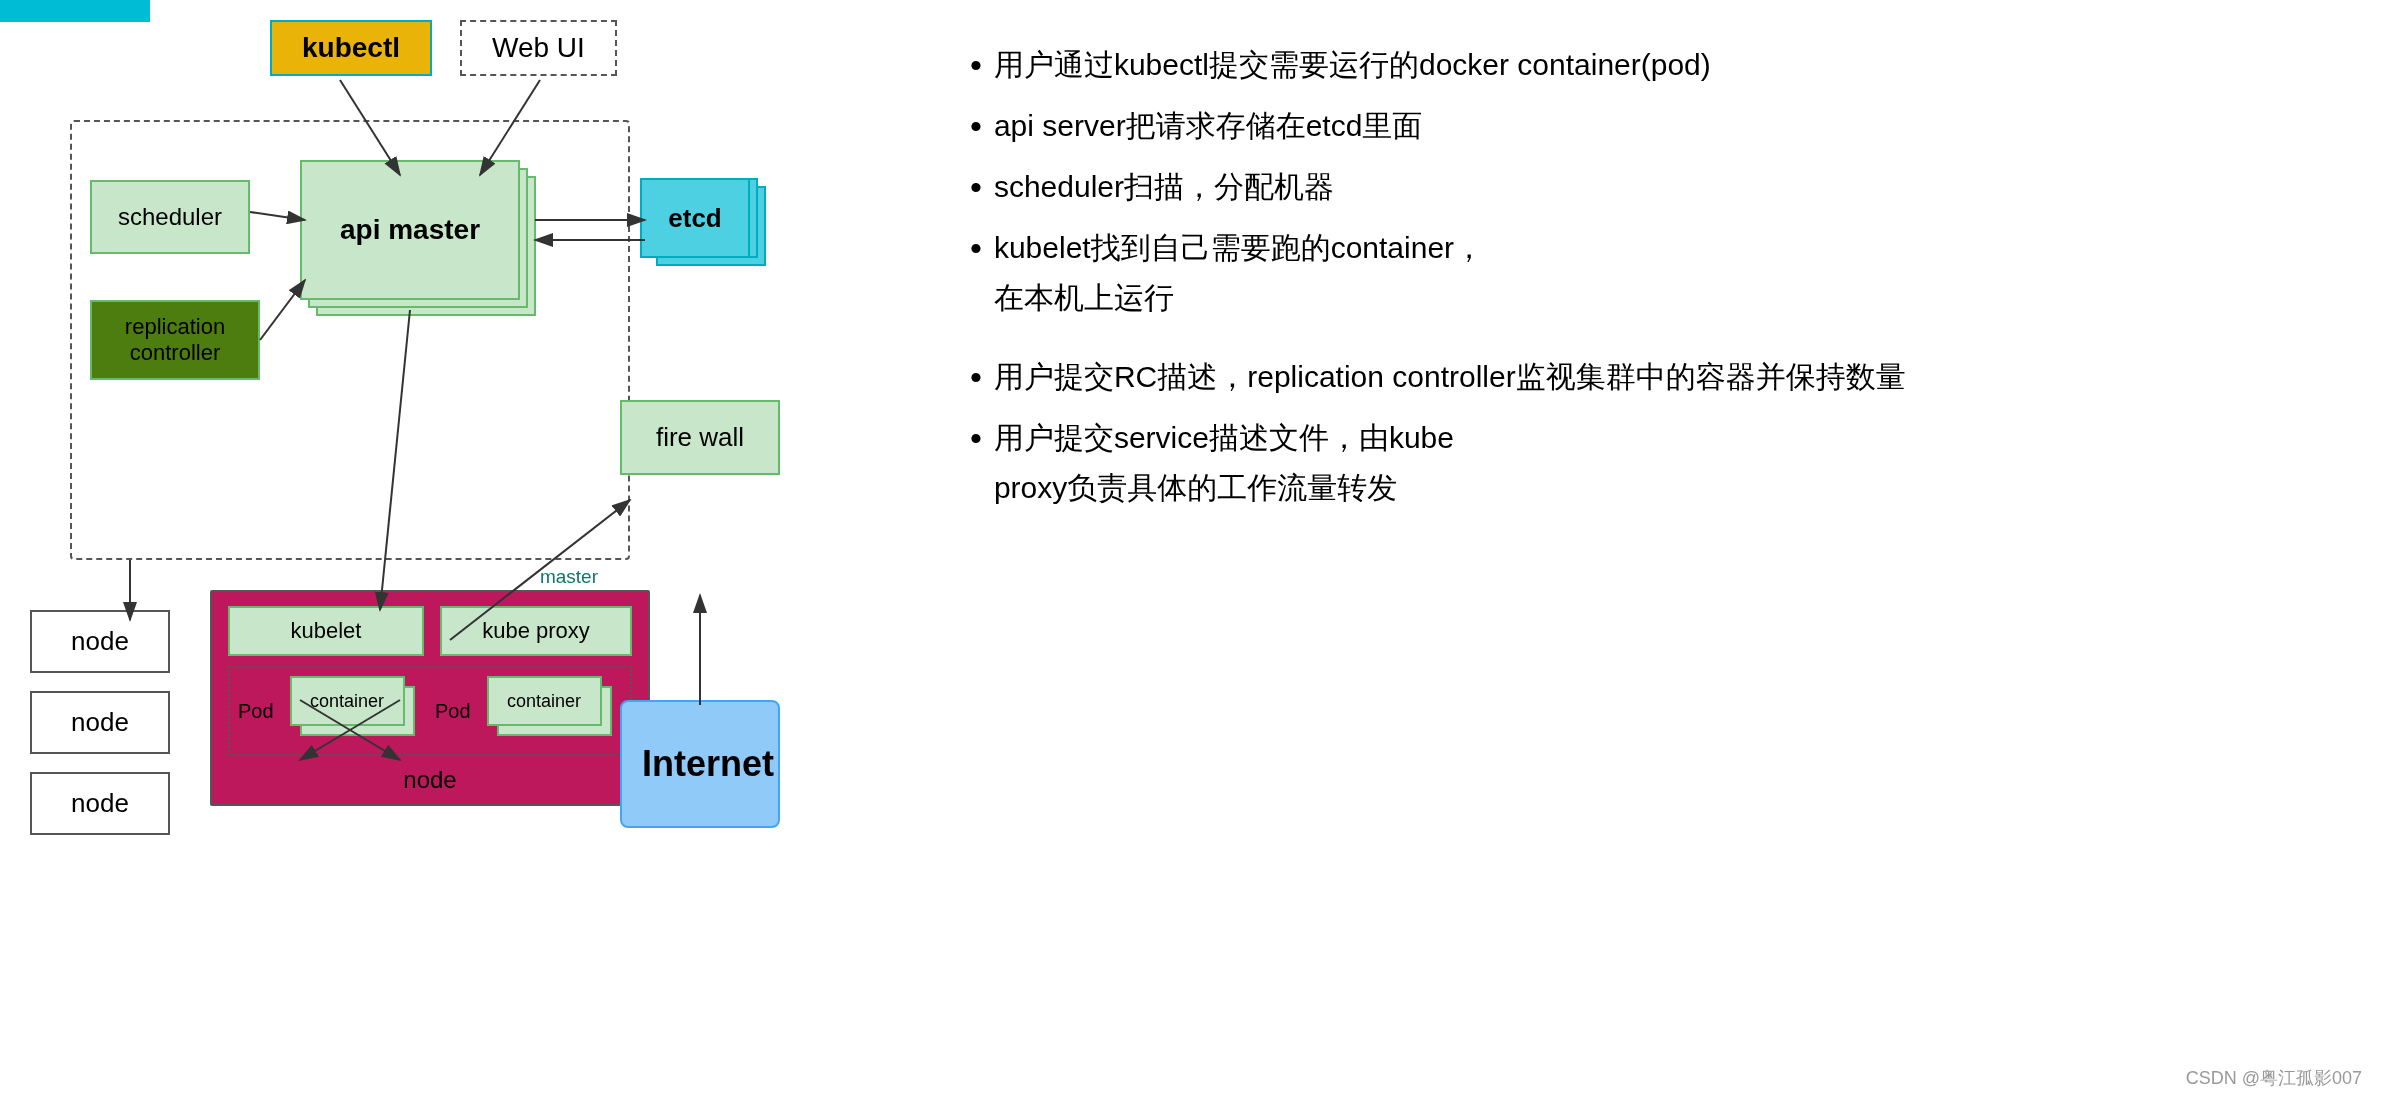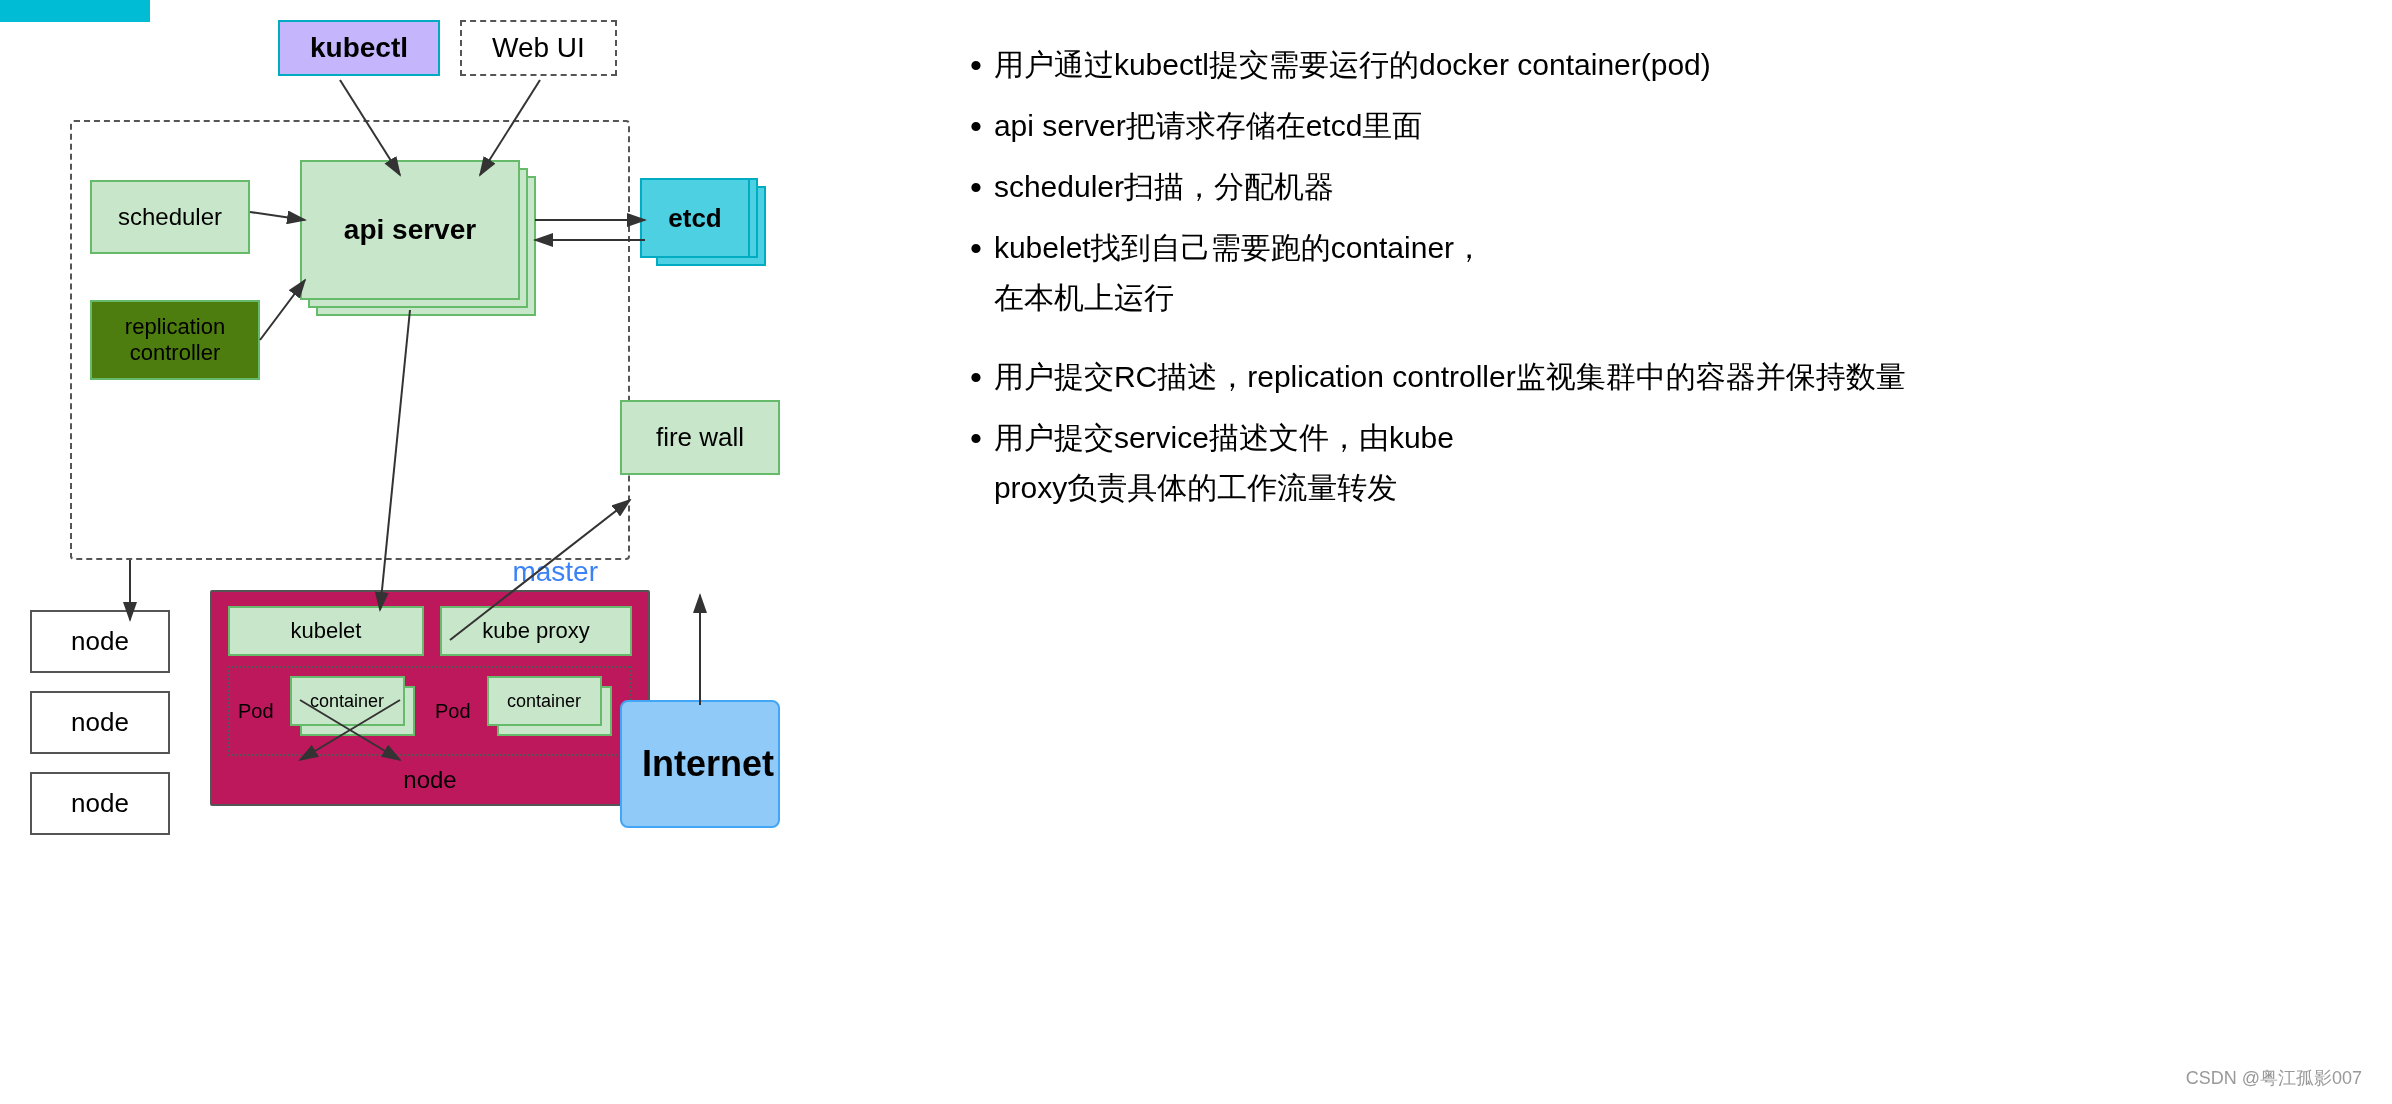--- a/index.html
+++ b/index.html
@@ -23,22 +23,22 @@
     .diagram-area {
       width: 900px;
       flex-shrink: 0;
       position: relative;
     }
 
     
     .kubectl-box {
       position: absolute;
       top: 0;
-      left: 248px;
-      background: #c4b5fd;
+      left: 240px;
+      background: #eab308;
       border: 2px solid #00acc1;
       padding: 10px 30px;
       font-size: 28px;
       font-weight: bold;
     }
 
     
     .webui-box {
       position: absolute;
       top: 0;
@@ -56,22 +56,22 @@
       left: 40px;
       width: 560px;
       height: 440px;
       border: 2.5px dashed #555;
       border-radius: 4px;
     }
     .master-label {
       position: absolute;
       bottom: -30px;
       right: 30px;
-      font-size: 28px;
-      color: #3b82f6;
+      font-size: 19px;
+      color: #0f766e;
     }
 
     
     .scheduler-box {
       position: absolute;
       top: 160px;
       left: 60px;
       background: #c8e6c9;
       border: 2px solid #66bb6a;
       padding: 21px 20px;
@@ -395,21 +395,21 @@
     </div>
 
     <div class="replication-box">
       <span>replication<br>controller</span>
     </div>
 
     <div class="api-server-stack">
       <div class="api-server-back1"></div>
       <div class="api-server-back2"></div>
       <div class="api-server-front">
-        <span>api server</span>
+        <span>api master</span>
       </div>
     </div>
 
     <div class="etcd-stack">
       <div class="etcd-back1"></div>
       <div class="etcd-back2"></div>
       <div class="etcd-front">
         <span>etcd</span>
       </div>
     </div>

